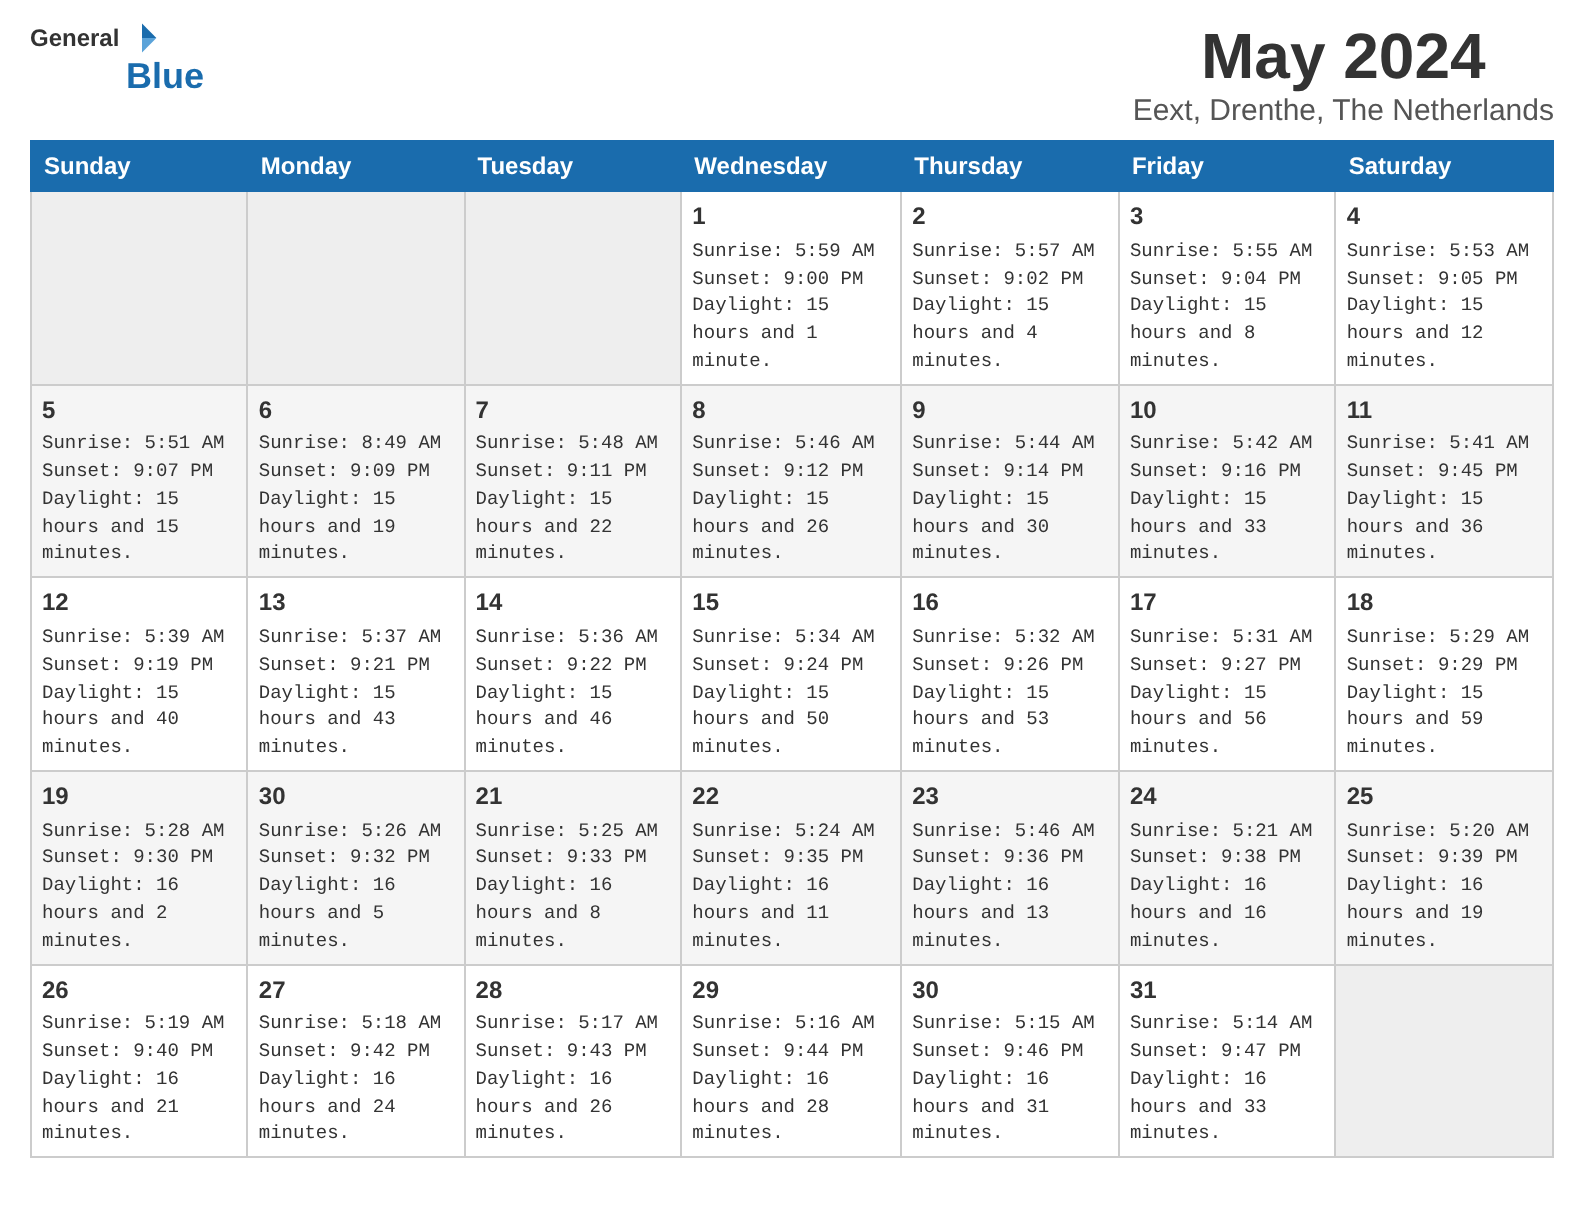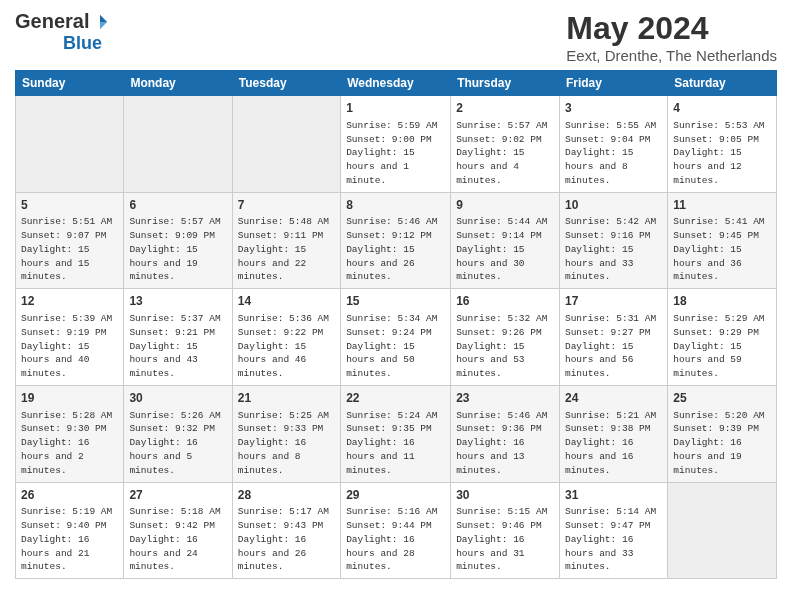--- a/index.html
+++ b/index.html
@@ -25,37 +25,37 @@
     .logo {
       display: flex;
       flex-direction: column;
       align-items: flex-start;
     }
     .logo-text {
       display: flex;
       align-items: center;
     }
     .logo-general {
-      font-size: 20px;
+      font-size: 12px;
       font-weight: bold;
       color: #333;
     }
     .logo-blue {
       font-size: 18px;
       font-weight: bold;
       color: #1a6cad;
       margin-left: 48px;
     }
     .logo-icon {
       width: 18px;
       height: 18px;
       margin-left: 2px;
     }
     .title-section {
-      text-align: left;
+      text-align: center;
     }
     .main-title {
       font-size: 32px;
       font-weight: bold;
       color: #333;
     }
     .subtitle {
       font-size: 15px;
       color: #555;
     }
@@ -171,21 +171,21 @@
         </tr>
         <tr>
           <td>
             <span class="day-number">5</span>
             <div class="day-info">Sunrise: 5:51 AM
 Sunset: 9:07 PM
 Daylight: 15 hours and 15 minutes.</div>
           </td>
           <td>
             <span class="day-number">6</span>
-            <div class="day-info">Sunrise: 5:57 AM
+            <div class="day-info">Sunrise: 8:49 AM
 Sunset: 9:09 PM
 Daylight: 15 hours and 19 minutes.</div>
           </td>
           <td>
             <span class="day-number">7</span>
             <div class="day-info">Sunrise: 5:48 AM
 Sunset: 9:11 PM
 Daylight: 15 hours and 22 minutes.</div>
           </td>
           <td>

